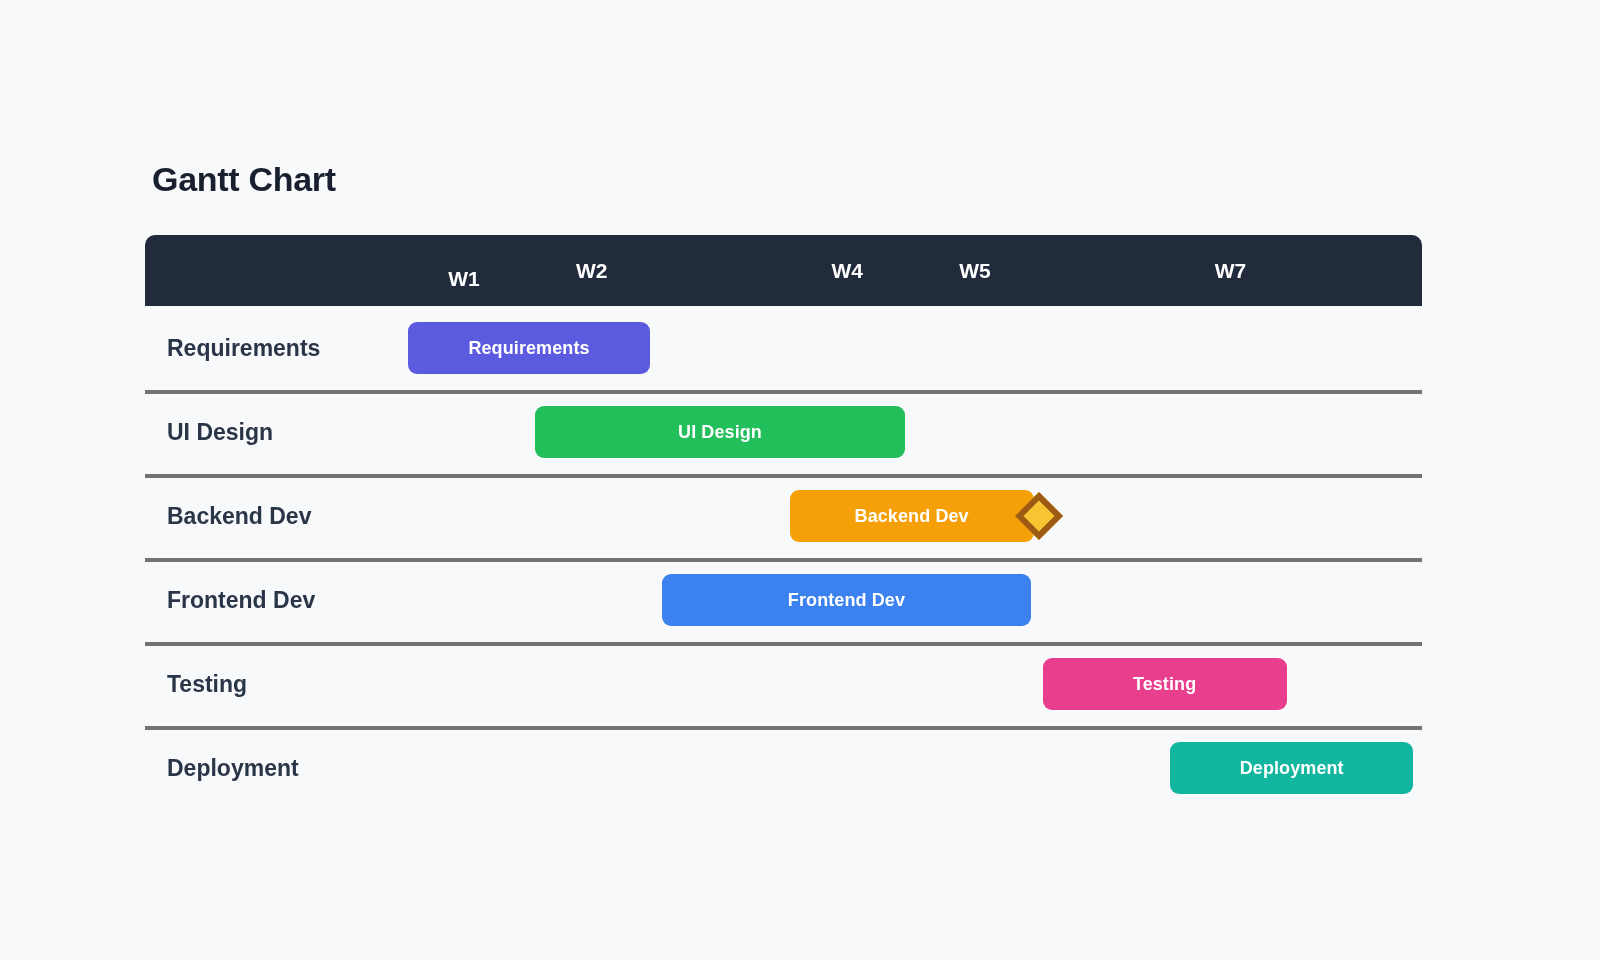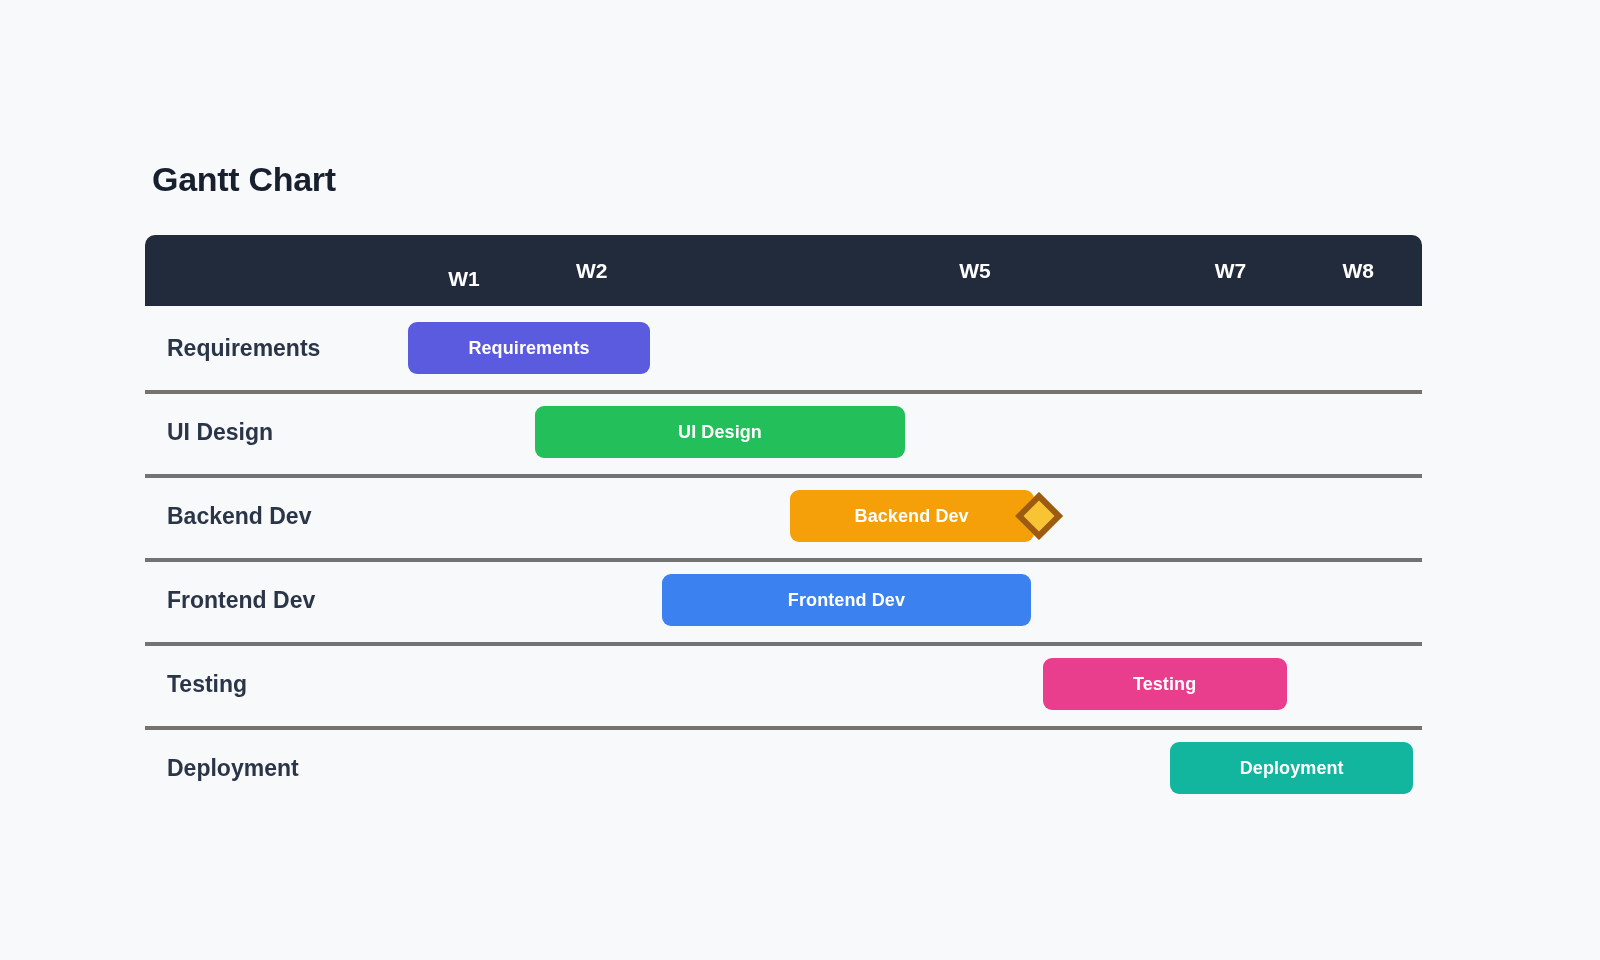--- a/index.html
+++ b/index.html
@@ -125,23 +125,23 @@
 
 <div id="gantt-root">
 
   <div id="page-title">Gantt Chart</div>
 
   <div id="chart-frame">
 
     <div id="timeline-header" style="background: rgb(34, 43, 60);">
         <div class="week-label" style="left: 255px; width: 127.75px; color: rgb(255, 255, 255); margin-top: 8px;">W1</div>
         <div class="week-label" style="left: 382.75px; width: 127.75px; color: rgb(255, 255, 255);">W2</div>
+        <div class="week-label" style="left: 638.25px; width: 127.75px; color: rgb(255, 255, 255);">W4</div>
         <div class="week-label" style="left: 766px; width: 127.75px; color: #ffffff;">W5</div>
         <div class="week-label" style="left: 1021.5px; width: 127.75px; color: rgb(255, 255, 255);">W7</div>
-        <div class="week-label" style="left: 1149.25px; width: 127.75px; color: rgb(255, 255, 255);">W8</div>
       </div>
 
     <div id="rows-container">
         <div class="gantt-row" style="top: 71px;">
           <div class="row-label">Requirements</div>
           <div class="gantt-bar" style="left: 262.665px; width: 242.725px; background: rgb(91, 91, 224);">
             <span class="bar-label">Requirements</span>
           </div>
         </div>
         <div class="gantt-row" style="top: 155px;">

